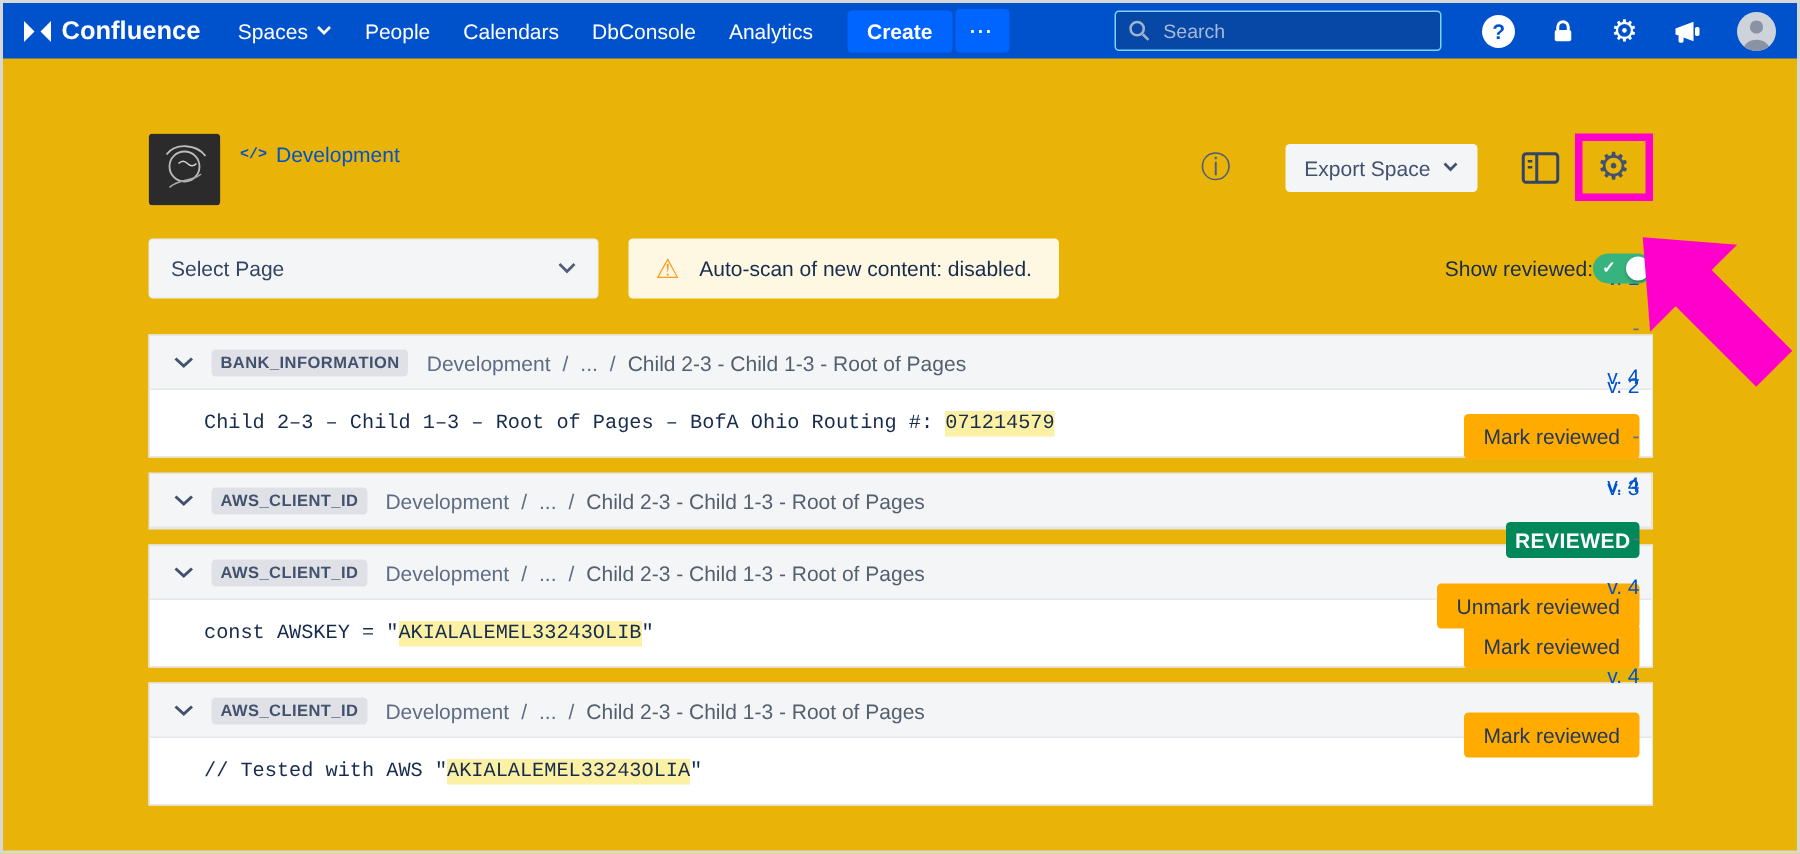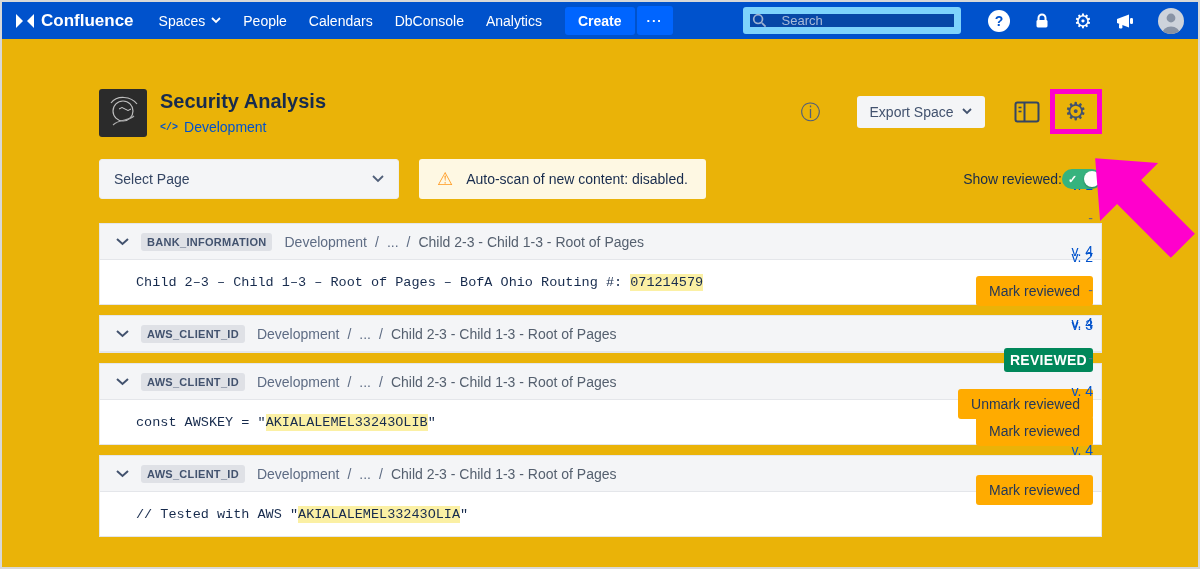--- a/index.html
+++ b/index.html
@@ -7,21 +7,21 @@
          font-family:"Liberation Sans", sans-serif; color:#172B4D; }
   .viewport { position:relative; width:1200px; height:569px; border:2px solid #d8d8d8; overflow:hidden; background:#eab308; }
 
   
   .topbar { height:37px; background:#0052CC; display:flex; align-items:center; padding:0 14px 0 10px; color:#fff; }
   .brand { display:flex; align-items:center; gap:7px; font-size:17px; font-weight:700; margin:0 14px 0 4px; cursor:pointer; }
   .nav-item { font-size:14px; padding:0 11px; display:flex; align-items:center; gap:6px; cursor:pointer; white-space:nowrap; }
   .create-btn { background:#0065FF; color:#fff; font-size:14px; font-weight:700; border:none; border-radius:3px; padding:6px 13px; margin-left:12px; cursor:pointer; font-family:inherit; }
   .more-btn { background:#0065FF; color:#fff; font-size:13px; font-weight:700; border:none; border-radius:3px; padding:7px 10px; margin-left:2px; letter-spacing:1px; cursor:pointer; font-family:inherit; }
   .search-wrap { position:relative; margin-left:70px; }
-  .search-input { width:218px; height:27px; background:#0747A6; border:7px solid #7dd3fc; border-radius:3px; color:#fff; padding:0 8px 0 32px; font-size:13px; font-family:inherit; }
+  .search-input { width:218px; height:27px; background:#0747A6; border:1px solid #7dd3fc; border-radius:3px; color:#fff; padding:0 8px 0 32px; font-size:13px; font-family:inherit; }
   .search-input::placeholder { color:#A8BAD8; }
   .search-glyph { position:absolute; left:9px; top:6px; }
   .topbar-right { display:flex; align-items:center; gap:23px; margin-left:auto; }
   .help-circle { width:22px; height:22px; border-radius:50%; background:#fff; color:#0052CC; font-weight:700; font-size:14px; display:flex; align-items:center; justify-content:center; cursor:pointer; }
   .tb-icon { display:flex; align-items:center; cursor:pointer; }
   .tb-gear { font-size:20px; line-height:1; color:#fff; }
   .tb-avatar { width:26px; height:26px; border-radius:50%; background:#CED3DB; overflow:hidden; display:flex; align-items:flex-end; justify-content:center; cursor:pointer; }
 
   
   .main { padding:50px 0 0 97px; width:1100px; }
@@ -150,21 +150,20 @@
       <span class="space-avatar">
         <svg width="48" height="48" viewBox="0 0 48 48">
           <rect width="48" height="48" fill="#2B2B2B"></rect>
           <circle cx="24" cy="22" r="10" fill="none" stroke="#BDBDBD" stroke-width="1.2"></circle>
           <path d="M12,14 C18,6 32,7 38,15" fill="none" stroke="#BDBDBD" stroke-width="1.2"></path>
           <path d="M14,36 C20,30 30,32 35,27" fill="none" stroke="#A9A9A9" stroke-width="1.1"></path>
           <path d="M20,20 q3,-3 6,0 q3,3 6,0" fill="none" stroke="#D2D2D2" stroke-width="1"></path>
         </svg>
       </span>
       <div class="titles">
-        <h1 class="page-title">Security Analysis</h1>
         <div class="space-link-row">
           <span class="code-glyph">&lt;/&gt;</span>
           <a class="space-link">Development</a>
         </div>
       </div>
 
       <div class="header-right">
         <span class="info-glyph">ⓘ</span>
         <button class="export-btn">
           <span>Export Space</span>

